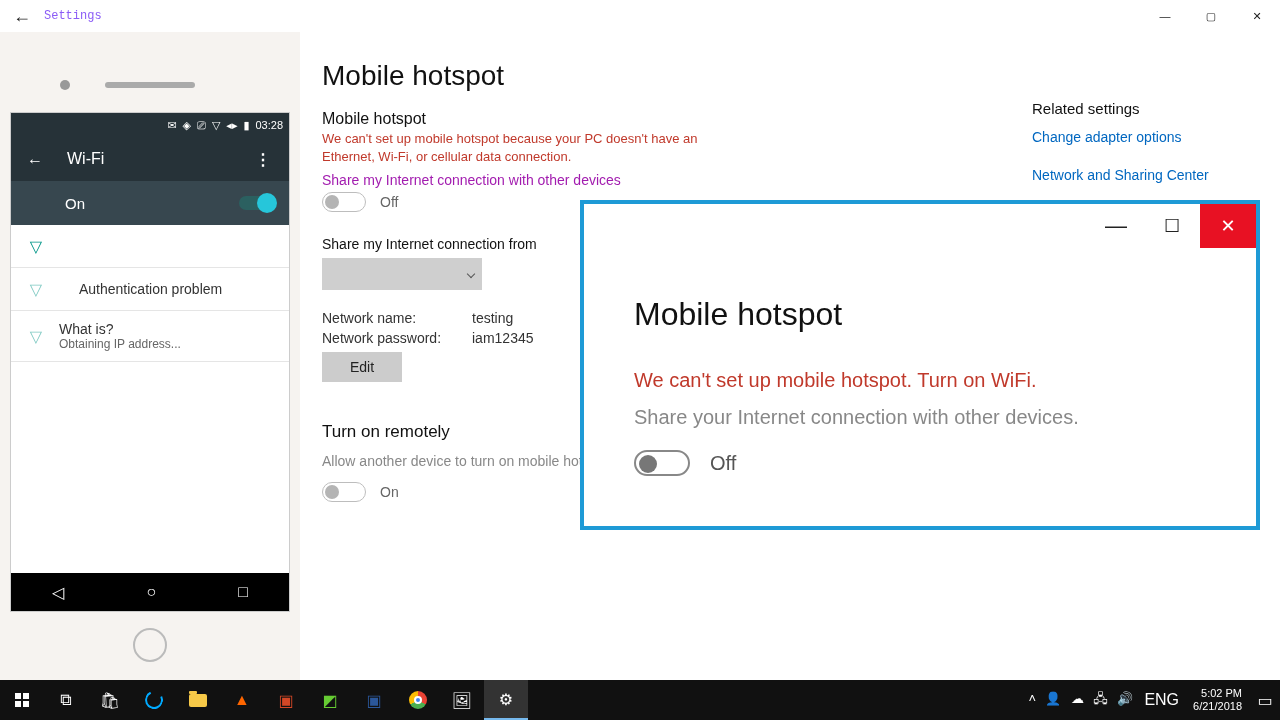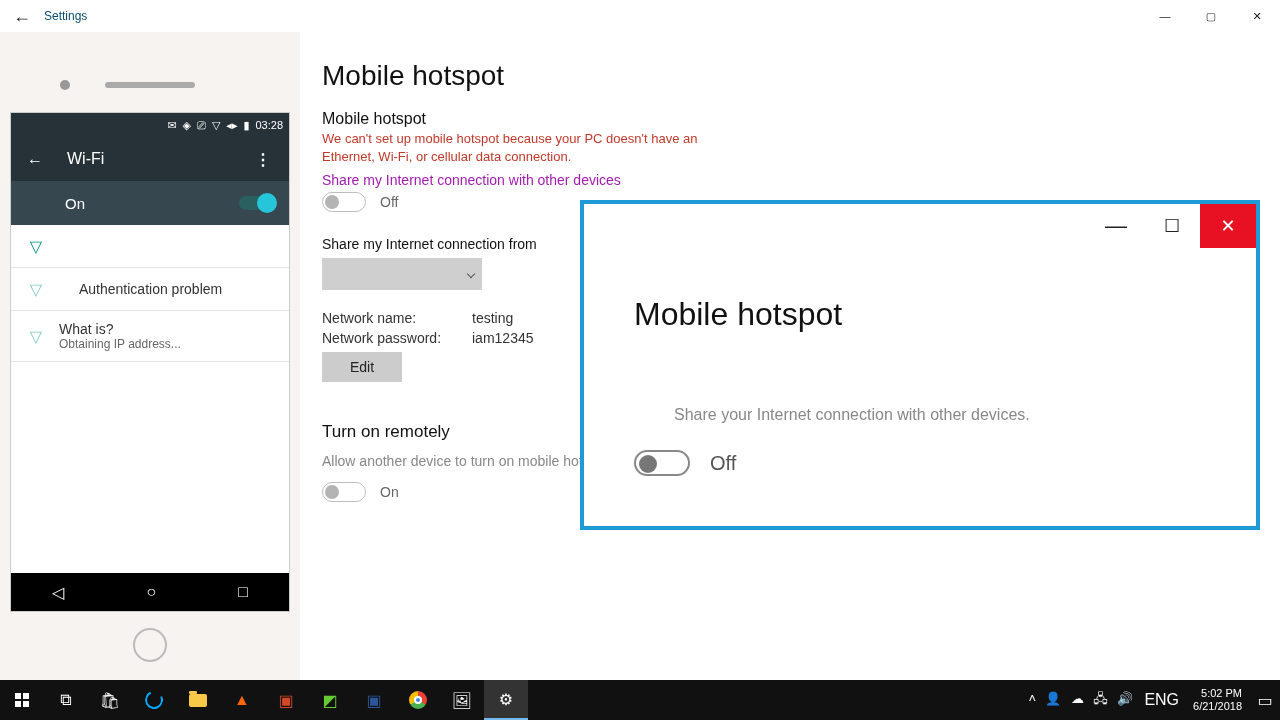--- a/index.html
+++ b/index.html
@@ -1,21 +1,21 @@
 <!DOCTYPE html>
 <html><head>
 <meta charset="utf-8">
 <style>
   html, body { margin:0; padding:0; width:1280px; height:720px; font-family:"Segoe UI", Arial, sans-serif; background:#fff; overflow:hidden; color:#222;}
   * { box-sizing:border-box; }
 
   
   .titlebar { position:absolute; top:0; left:0; right:0; height:32px; background:#fff; display:flex; align-items:center; }
   .titlebar .back { width:44px; height:32px; display:flex; align-items:center; justify-content:center; font-size:18px; }
-  .titlebar .title { font-size:12px; color:#0c4a6e; }
+  .titlebar .title { font-size:12px; color:#8b5cf6;font-family:Liberation Mono, monospace; }
   .win-controls { position:absolute; right:0; top:0; display:flex; }
   .win-controls div { width:46px; height:32px; display:flex; align-items:center; justify-content:center; font-size:11px; font-family:"Segoe MDL2 Assets","Segoe UI Symbol",sans-serif; }
   .win-controls .close { }
 
   
   .phone-col { position:absolute; left:0; top:32px; width:300px; height:648px; background:#d8d2ce; }
   .phone-body { position:absolute; left:0; top:0; width:300px; height:648px; background:#f6f3f0; }
   .phone-speaker { position:absolute; left:50%; top:50px; transform:translateX(-50%); width:90px; height:6px; background:#aaa; border-radius:3px; }
   .phone-camera { position:absolute; left:60px; top:48px; width:10px; height:10px; background:#999; border-radius:50%; }
   .phone-screen { position:absolute; left:10px; top:80px; right:10px; height:500px; background:#fff; border:1px solid #ccc; }
@@ -59,21 +59,21 @@
   .related .rh { font-size:15px; color:#111; margin-bottom:12px;}
   .related a { display:block; color:#0067c0; font-size:14px; margin-bottom:22px; text-decoration:none; cursor:pointer;}
 
   
   .popup { position:absolute; left:580px; top:200px; width:680px; height:330px; background:#fff; border:4px solid #1e9ad6; padding:0;}
   .popup .p-controls { position:absolute; right:0; top:0; display:flex;}
   .popup .p-controls div { width:56px; height:44px; display:flex; align-items:center; justify-content:center; font-size:14px; font-family:"Segoe MDL2 Assets","Segoe UI Symbol",sans-serif;}
   .popup .p-controls .p-close { background:#e81123; color:#fff; font-size:18px;}
   .popup .p-title { font-size:32px; font-weight:300; color:#111; position:absolute; left:50px; top:92px;}
   .popup .p-warn { color:#c0392b; font-size:20px; position:absolute; left:50px; top:165px;}
-  .popup .p-share { color:#888; font-size:16px; position:absolute; left:50px; top:202px;margin-left:40px;}
+  .popup .p-share { color:#888; font-size:20px; position:absolute; left:50px; top:202px;}
   .popup .p-toggle-row { position:absolute; left:50px; top:246px; display:flex; align-items:center; gap:20px;}
   .popup .p-toggle { width:56px; height:26px; border:2px solid #888; border-radius:13px; position:relative;}
   .popup .p-toggle::after { content:""; position:absolute; left:3px; top:3px; width:18px; height:18px; background:#777; border-radius:50%;}
   .popup .p-off { font-size:20px; color:#555;}
 
   
   .taskbar { position:absolute; left:0; right:0; bottom:0; height:40px; background:#111; display:flex; align-items:center; color:#fff; font-size:12px;}
   .taskbar .tb-left { display:flex; align-items:center; height:100%;}
   .taskbar .tb-item { width:44px; height:40px; display:flex; align-items:center; justify-content:center; font-size:16px;}
   .taskbar .tb-item.active { background:#333; border-bottom:2px solid #76b9ed;}
@@ -180,29 +180,35 @@
       <span>Edit</span>
     </div>
 
   <div class="remote-h">Turn on remotely</div>
   <div class="remote-desc">Allow another device to turn on mobile hotspot. Both devices must have Bluetooth turned on and be paired.</div>
   <div class="toggle-row">
     <div class="win-toggle disabled"></div>
     <span style="color:#666;font-size:14px;">On</span>
   </div>
 
+  <div class="related">
+    <div class="rh">Related settings</div>
+    <a>Change adapter options</a>
+    <a>Network and Sharing Center</a>
+  </div>
 </div>
 
 <div class="popup">
   <div class="p-controls">
     <div style="font-size:22px;">—</div>
     <div style="font-size:18px;">☐</div>
     <div class="p-close">✕</div>
   </div>
   <div class="p-title">Mobile hotspot</div>
+  <div class="p-warn">We can't set up mobile hotspot. Turn on WiFi.</div>
   <div class="p-share">Share your Internet connection with other devices.</div>
   <div class="p-toggle-row">
     <div class="p-toggle"></div>
     <span class="p-off">Off</span>
   </div>
 </div>
 
 <div class="taskbar">
   <div class="tb-left">
     <div class="tb-item">

